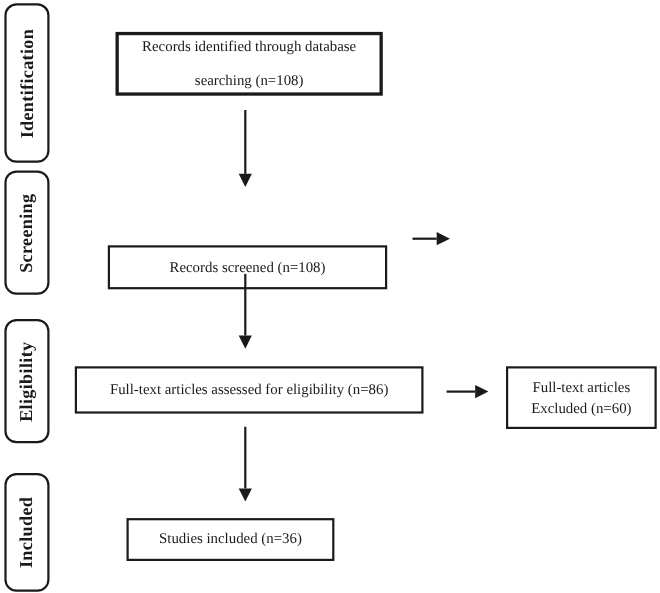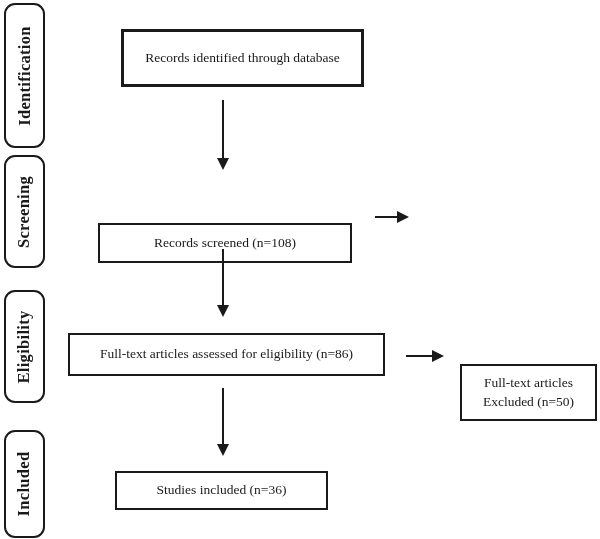--- a/index.html
+++ b/index.html
@@ -44,39 +44,40 @@
   <div class="stage-box" style="top:155px;height:113px;">
     <span class="stage-label">Screening</span>
   </div>
   <div class="stage-box" style="top:290px;height:113px;">
     <span class="stage-label">Eligibility</span>
   </div>
   <div class="stage-box" style="top:430px;height:108px;">
     <span class="stage-label">Included</span>
   </div>
 
-  <div class="flow-box thick" style="left:121px;top:29px;width:243px;height:58px;gap:12px;">
+  <div class="flow-box thick" style="left:105px;top:29px;width:243px;height:58px;gap:12px;">
     <span class="flow-line">Records identified through database</span>
+    <span class="flow-line">searching (n=108)</span>
   </div>
 
   <div class="flow-box" style="left:98px;top:199px;width:254px;height:40px;margin-top:24px;">
     <span class="flow-line">Records screened (n=108)</span>
   </div>
 
 
   <div class="flow-box" style="left:68px;top:333px;width:317px;height:43px;text-align:right;">
     <span class="flow-line">Full-text articles assessed for eligibility (n=86)</span>
   </div>
 
-  <div class="flow-box" style="left:460px;top:333px;width:137px;height:57px;margin-top:31px;">
+  <div class="flow-box" style="left:460px;top:333px;width:137px;height:57px;">
     <span class="flow-line">Full-text articles</span>
-    <span class="flow-line">Excluded (n=50)</span>
+    <span class="flow-line">Excluded (n=60)</span>
   </div>
 
-  <div class="flow-box" style="left:115px;top:471px;width:213px;height:39px;">
+  <div class="flow-box" style="left:115px;top:471px;width:189px;height:39px;">
     <span class="flow-line">Studies included (n=36)</span>
   </div>
 
   <div class="v-arrow" style="left:217px;top:100px;height:70px;">
     <div class="shaft"></div>
     <div class="head"></div>
   </div>
   <div class="v-arrow" style="left:217px;top:249px;height:68px;">
     <div class="shaft"></div>
     <div class="head"></div>

